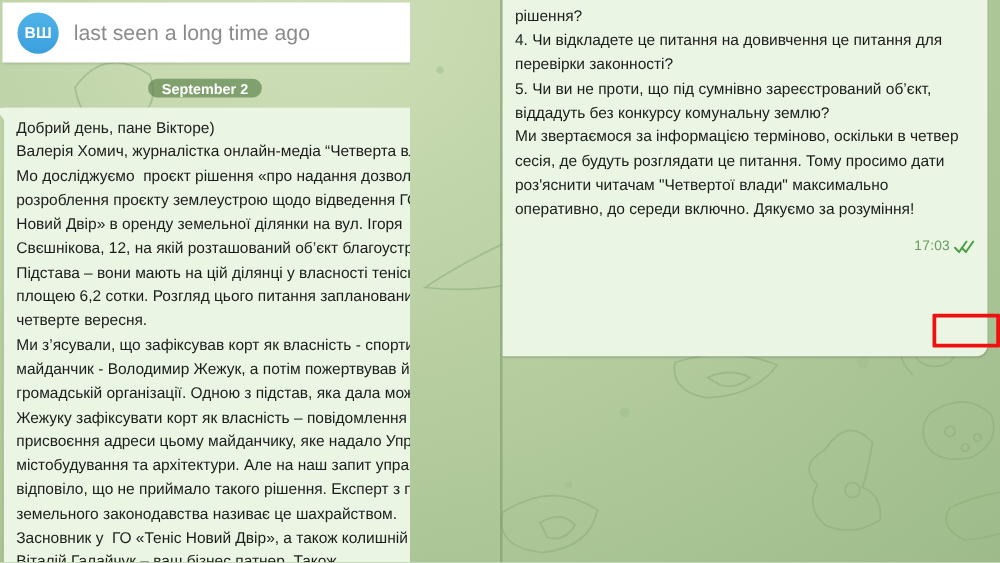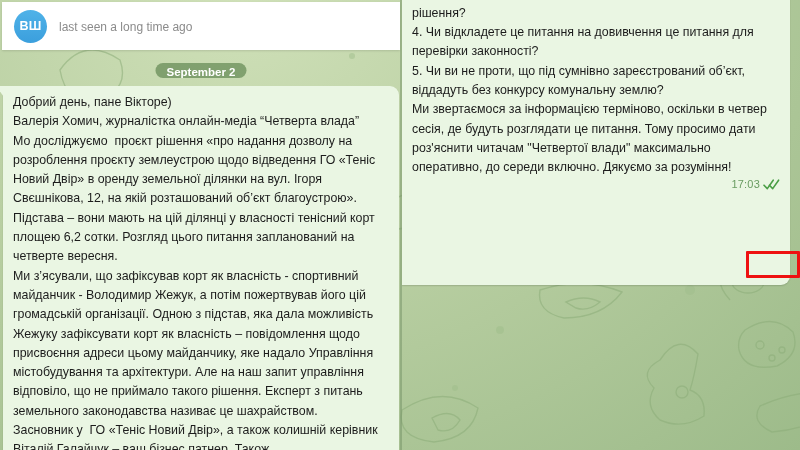--- a/index.html
+++ b/index.html
@@ -21,21 +21,21 @@
     background:
       radial-gradient(ellipse at 30% 0%,   #cfe0b8 0%, #b9cfa2 45%, #9dbb8a 100%);
   }
   .wallpaper svg { position: absolute; inset: 0; width: 100%; height: 100%; }
   .doodle { fill: none; stroke: #8cad79; stroke-width: 1.4; opacity: .55; }
   .doodle-f { fill: #9fbe8b; stroke: none; opacity: .5; }
 
   
   .pane-left {
     position: absolute; left: 0; top: 0;
-    width: 402px; height: 450px;
+    width: 328px; height: 450px;
     overflow: hidden;
   }
 
   .chat-header {
     position: absolute; left: 2px; top: 2px;
     width: 398px; height: 48px;
     background: #ffffff;
     display: flex; align-items: center;
     padding-left: 12px;
     box-shadow: 0 1px 2px rgba(0,0,0,.12);
@@ -46,21 +46,21 @@
     color: #fff; font-size: 12.5px; font-weight: 700;
     display: flex; align-items: center; justify-content: center;
     letter-spacing: .2px;
     flex: 0 0 auto;
   }
   .header-texts { margin-left: 12px; line-height: 1.25; }
   .header-title {
     font-size: 13px; font-weight: 700; color: #1d1d1d;
   }
   .header-sub {
-    font-size: 12px; color: #8b8b8b; margin-top: 2px;
+    font-size: 17px; color: #8b8b8b; margin-top: 2px;
   }
 
   .date-pill {
     position: absolute; top: 63px; left: 50%;
     transform: translateX(-50%);
     background: rgba(84,124,70,.62);
     color: #fff;
     font-size: 11.5px; font-weight: 700;
     padding: 3px 11px 0;
     border-radius: 11px;
@@ -109,21 +109,21 @@
     min-height: 405px;
     background: #eaf6e3;
     border-radius: 9px;
     box-shadow: 0 1px 1.5px rgba(0,0,0,.14);
     color: #1c1c1c;
     padding: 8px 10px 8px 18px;
   }
   .msg-meta {
     display: flex; align-items: center; justify-content: flex-end;
     gap: 3px;
-    margin-top: 1px;
+    margin-top: 14px;
   }
   .msg-time {
     font-size: 11px; color: #6a9c62;
     letter-spacing: .2px;
   }
   .ticks { display: inline-block; line-height: 1; }
   .ticks svg { display: block; }
 
   .highlight-box {
     position: absolute;

